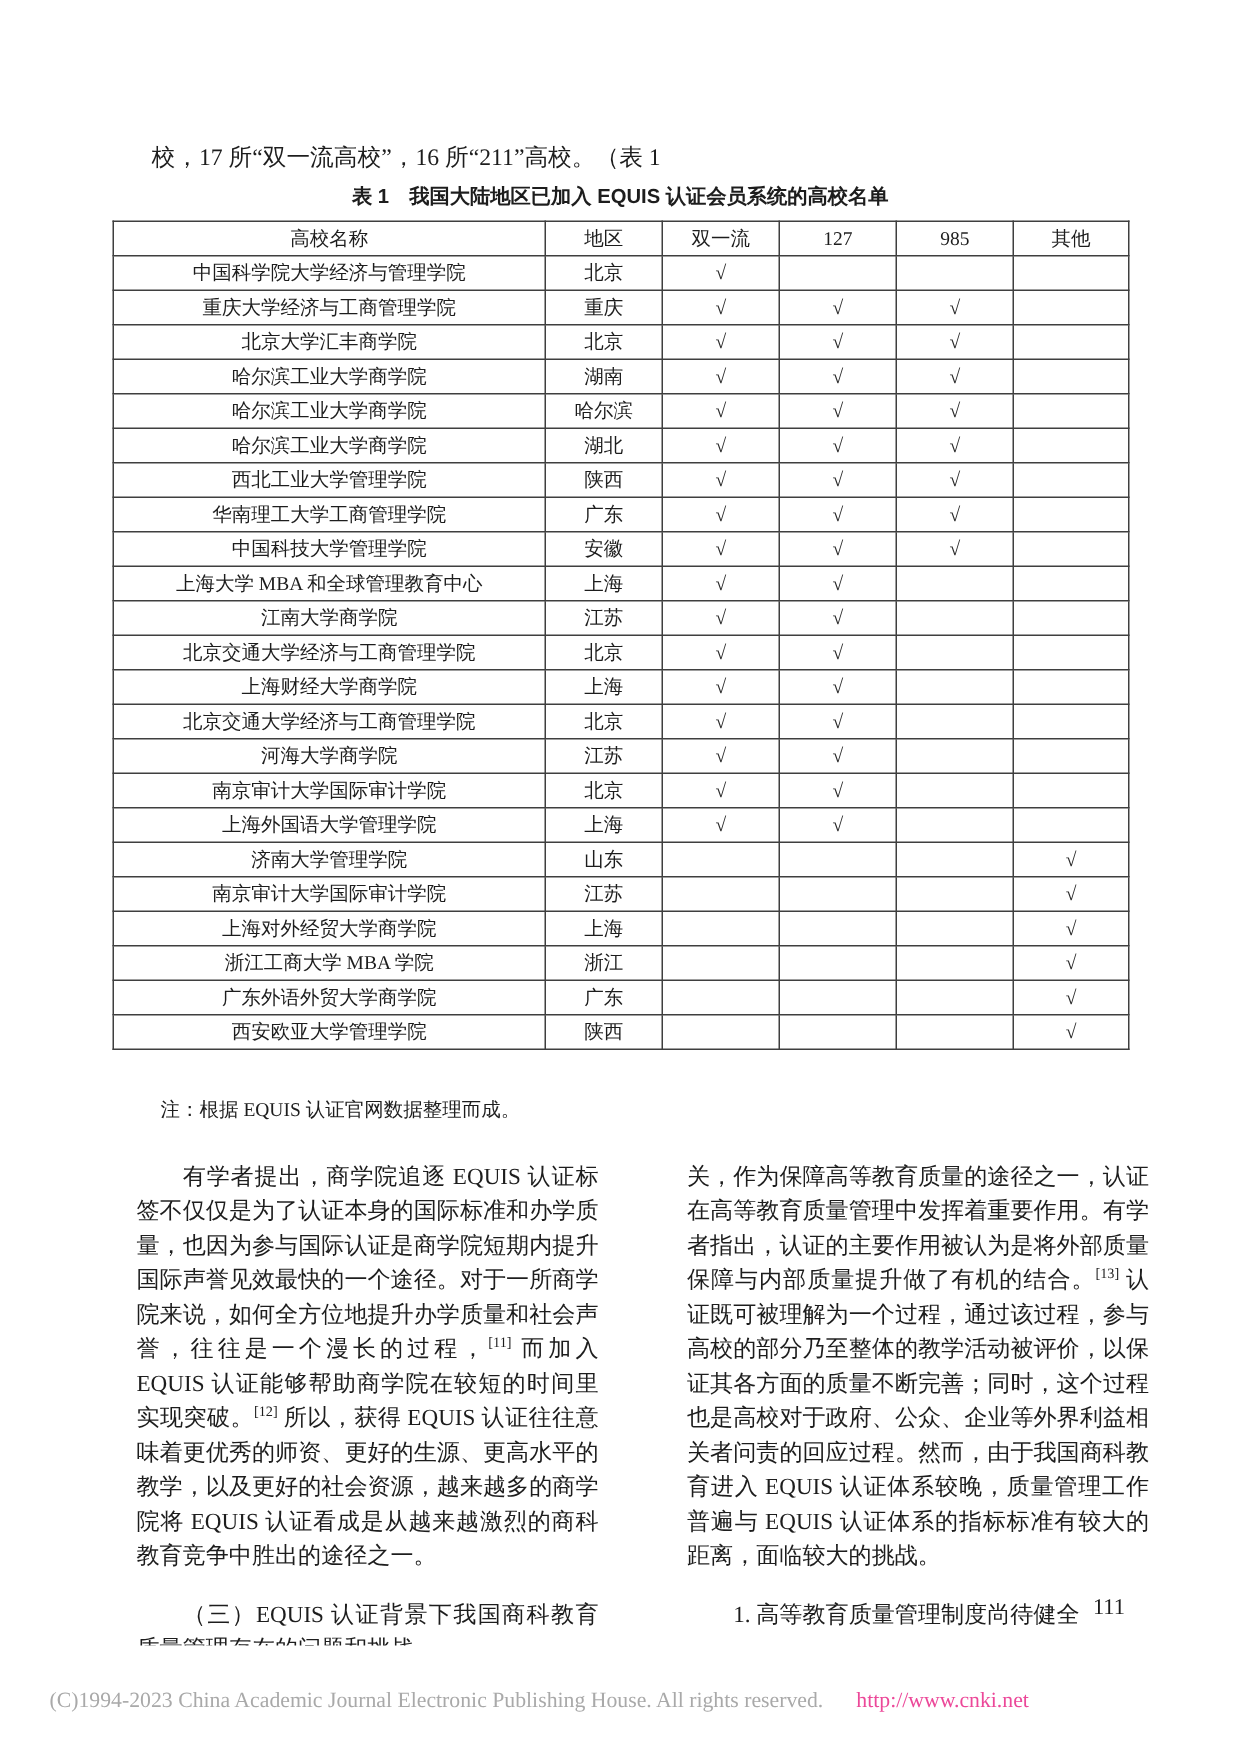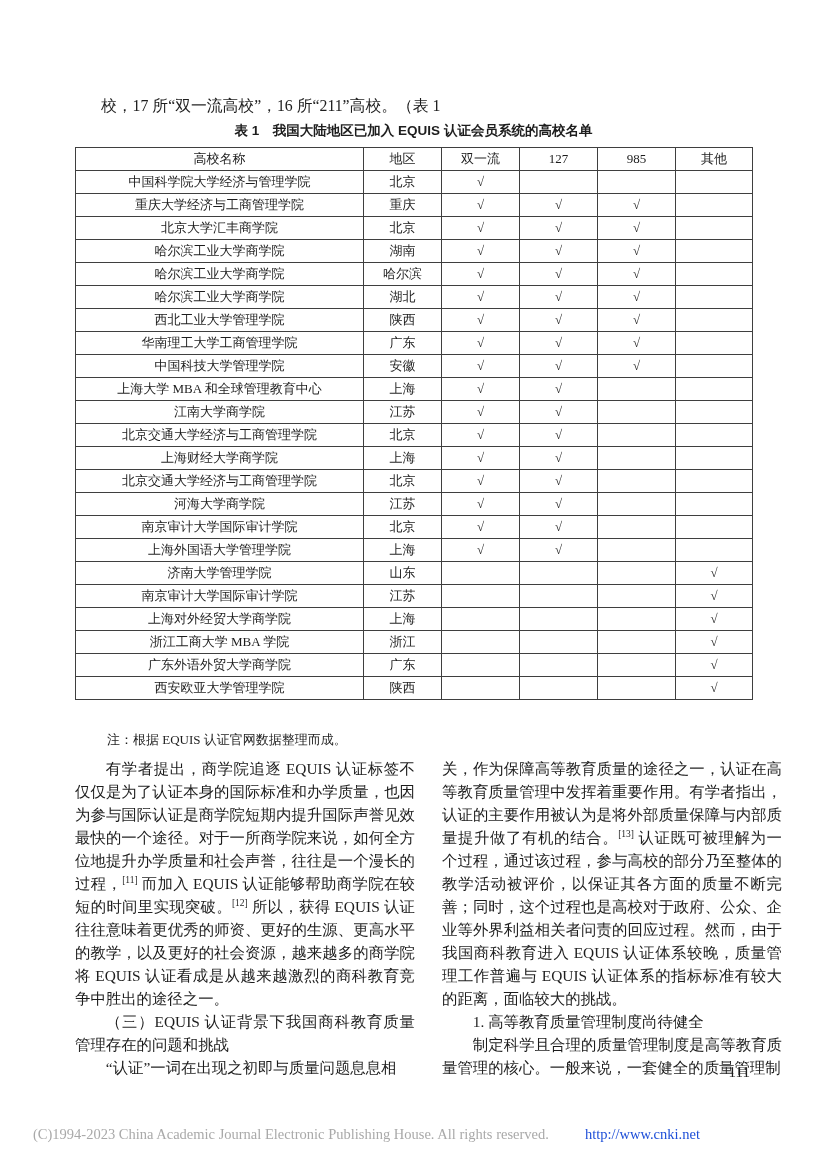--- a/index.html
+++ b/index.html
@@ -33,30 +33,30 @@
   td.col-center{text-align:center;}
   .check{font-size:13px;color:#2b2b2b;}
 
   
   .note{position:absolute;left:107px;top:731px;font-size:13px;}
 
   
   .body-cols{position:absolute;left:75px;top:757px;width:707px;display:flex;}
   .bcol{width:340px;text-align:justify;font-size:15.4px;line-height:23px;max-height:340px;overflow:hidden;}
   .bcol-right{margin-left:27px;}
-  .bcol p{margin:0;}
+  .bcol p{margin:16px;}
   .bcol p.indent{text-indent:2em;}
   sup.cite{font-size:9.5px;vertical-align:super;line-height:0;}
 
   
   .page-num{position:absolute;left:688px;top:1064px;width:62px;text-align:right;font-size:15px;}
 
   
   .footer{position:absolute;left:33px;top:1126px;font-size:14.5px;white-space:nowrap;color:#a9a9a9;}
-  .footer .url{margin-left:36px;color:#1d4ed8;}
+  .footer .url{margin-left:22px;color:#ec4899;}
 </style>
 </head>
 <body>
 
 <div class="page">
 
   <div class="topline">
     <div class="half-right">校，17 所“双一流高校”，16 所“211”高校。（表 1）</div>
   </div>
 

